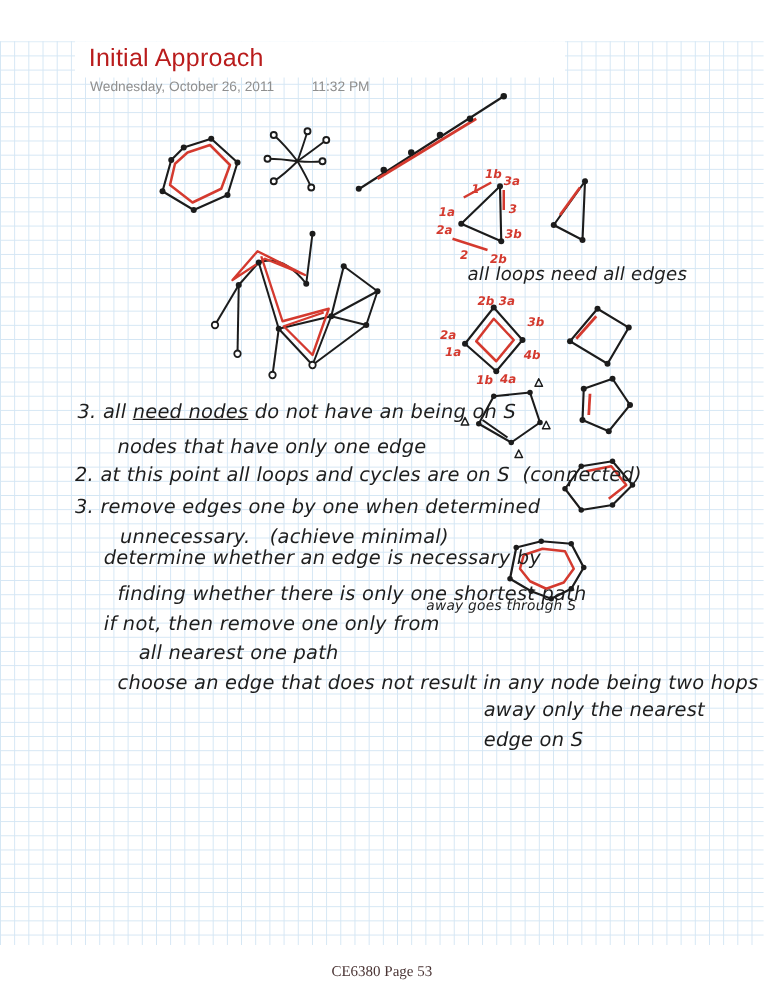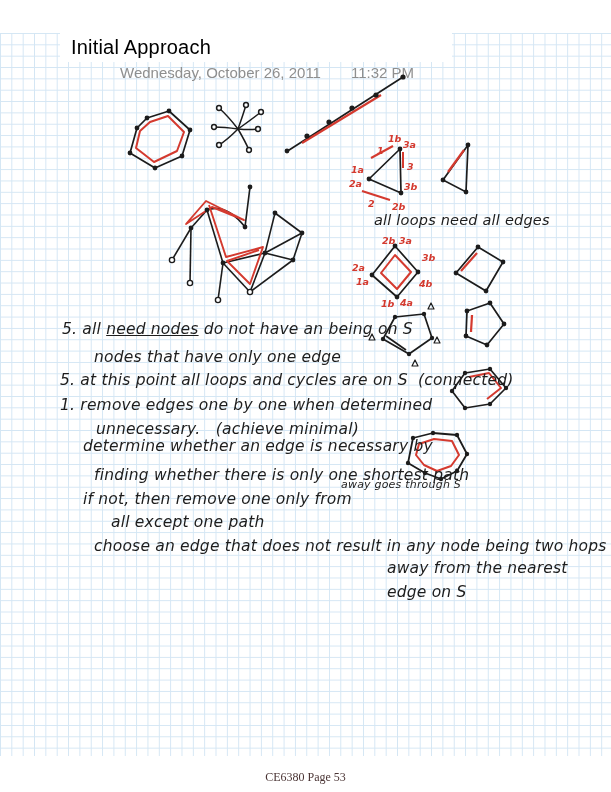--- a/index.html
+++ b/index.html
@@ -8,22 +8,22 @@
     font-family:"Liberation Sans",sans-serif;overflow:hidden;
   }
   .grid{
     position:absolute;left:0;top:33px;width:611px;height:723px;
     background-image:
       linear-gradient(to right,#d4e6f4 1px,transparent 1px),
       linear-gradient(to bottom,#d4e6f4 1px,transparent 1px);
     background-size:11.35px 11.35px;
   }
   .white-block{position:absolute;left:60px;top:33px;width:392px;height:29px;background:#ffffff;}
-  .page-title{position:absolute;left:71px;top:36px;font-size:20px;color:#000000;letter-spacing:.2px;}
-  .dateline{position:absolute;left:72px;top:64px;font-size:15px;color:#8f8f8f;margin-left:48px;}
+  .page-title{position:absolute;left:71px;top:36px;font-size:20px;color:#b91c1c;letter-spacing:.2px;}
+  .dateline{position:absolute;left:72px;top:64px;font-size:11px;color:#8f8f8f;}
   .dateline .time{margin-left:30px;}
   .hand{
     position:absolute;font-family:"DejaVu Sans",sans-serif;font-style:italic;
     font-size:15.5px;color:#1d1d1d;white-space:pre;letter-spacing:.2px;
   }
   .hand .u{text-decoration:underline;}
   .hand.small{font-size:11px;}
   .hand.caption{font-size:14.5px;}
   .footer{
     position:absolute;left:0;top:770px;width:611px;text-align:center;
@@ -254,27 +254,27 @@
         <circle cx="457" cy="471" r="2.2"></circle>
         <circle cx="441" cy="479" r="2.2"></circle>
       <circle cx="425" cy="473" r="2.2"></circle>
         <circle cx="408" cy="463" r="2.2"></circle>
     </g>
   </g>
 </svg>
 
 <div class="hand caption" style="left:374px;top:212px;">all loops need all edges</div>
 
-<div class="hand" style="left:62px;top:320px;"><span>5. all </span><span class="u">need nodes</span><span> do not have an being on S</span></div>
+<div class="hand" style="left:62px;top:320px;"><span>3. all </span><span class="u">need nodes</span><span> do not have an being on S</span></div>
 <div class="hand" style="left:94px;top:348px;">nodes that have only one edge</div>
-<div class="hand" style="left:60px;top:371px;">5. at this point all loops and cycles are on S  (connected)</div>
-<div class="hand" style="left:60px;top:396px;">1. remove edges one by one when determined</div>
+<div class="hand" style="left:60px;top:371px;">2. at this point all loops and cycles are on S  (connected)</div>
+<div class="hand" style="left:60px;top:396px;">3. remove edges one by one when determined</div>
 <div class="hand" style="left:96px;top:420px;">unnecessary.   (achieve minimal)</div>
 <div class="hand" style="left:83px;top:437px;">determine whether an edge is necessary by</div>
 <div class="hand" style="left:94px;top:466px;">finding whether there is only one shortest path</div>
 <div class="hand small" style="left:341px;top:478px;">away goes through S</div>
 <div class="hand" style="left:83px;top:490px;">if not, then remove one only from</div>
-<div class="hand" style="left:111px;top:513px;">all except one path</div>
+<div class="hand" style="left:111px;top:513px;">all nearest one path</div>
 <div class="hand" style="left:94px;top:537px;">choose an edge that does not result in any node being two hops</div>
-<div class="hand" style="left:387px;top:559px;">away from the nearest</div>
+<div class="hand" style="left:387px;top:559px;">away only the nearest</div>
 <div class="hand" style="left:387px;top:583px;font-style:italic;">edge on S</div>
 
 <div class="footer">CE6380 Page 53</div>
 
 </body></html>

